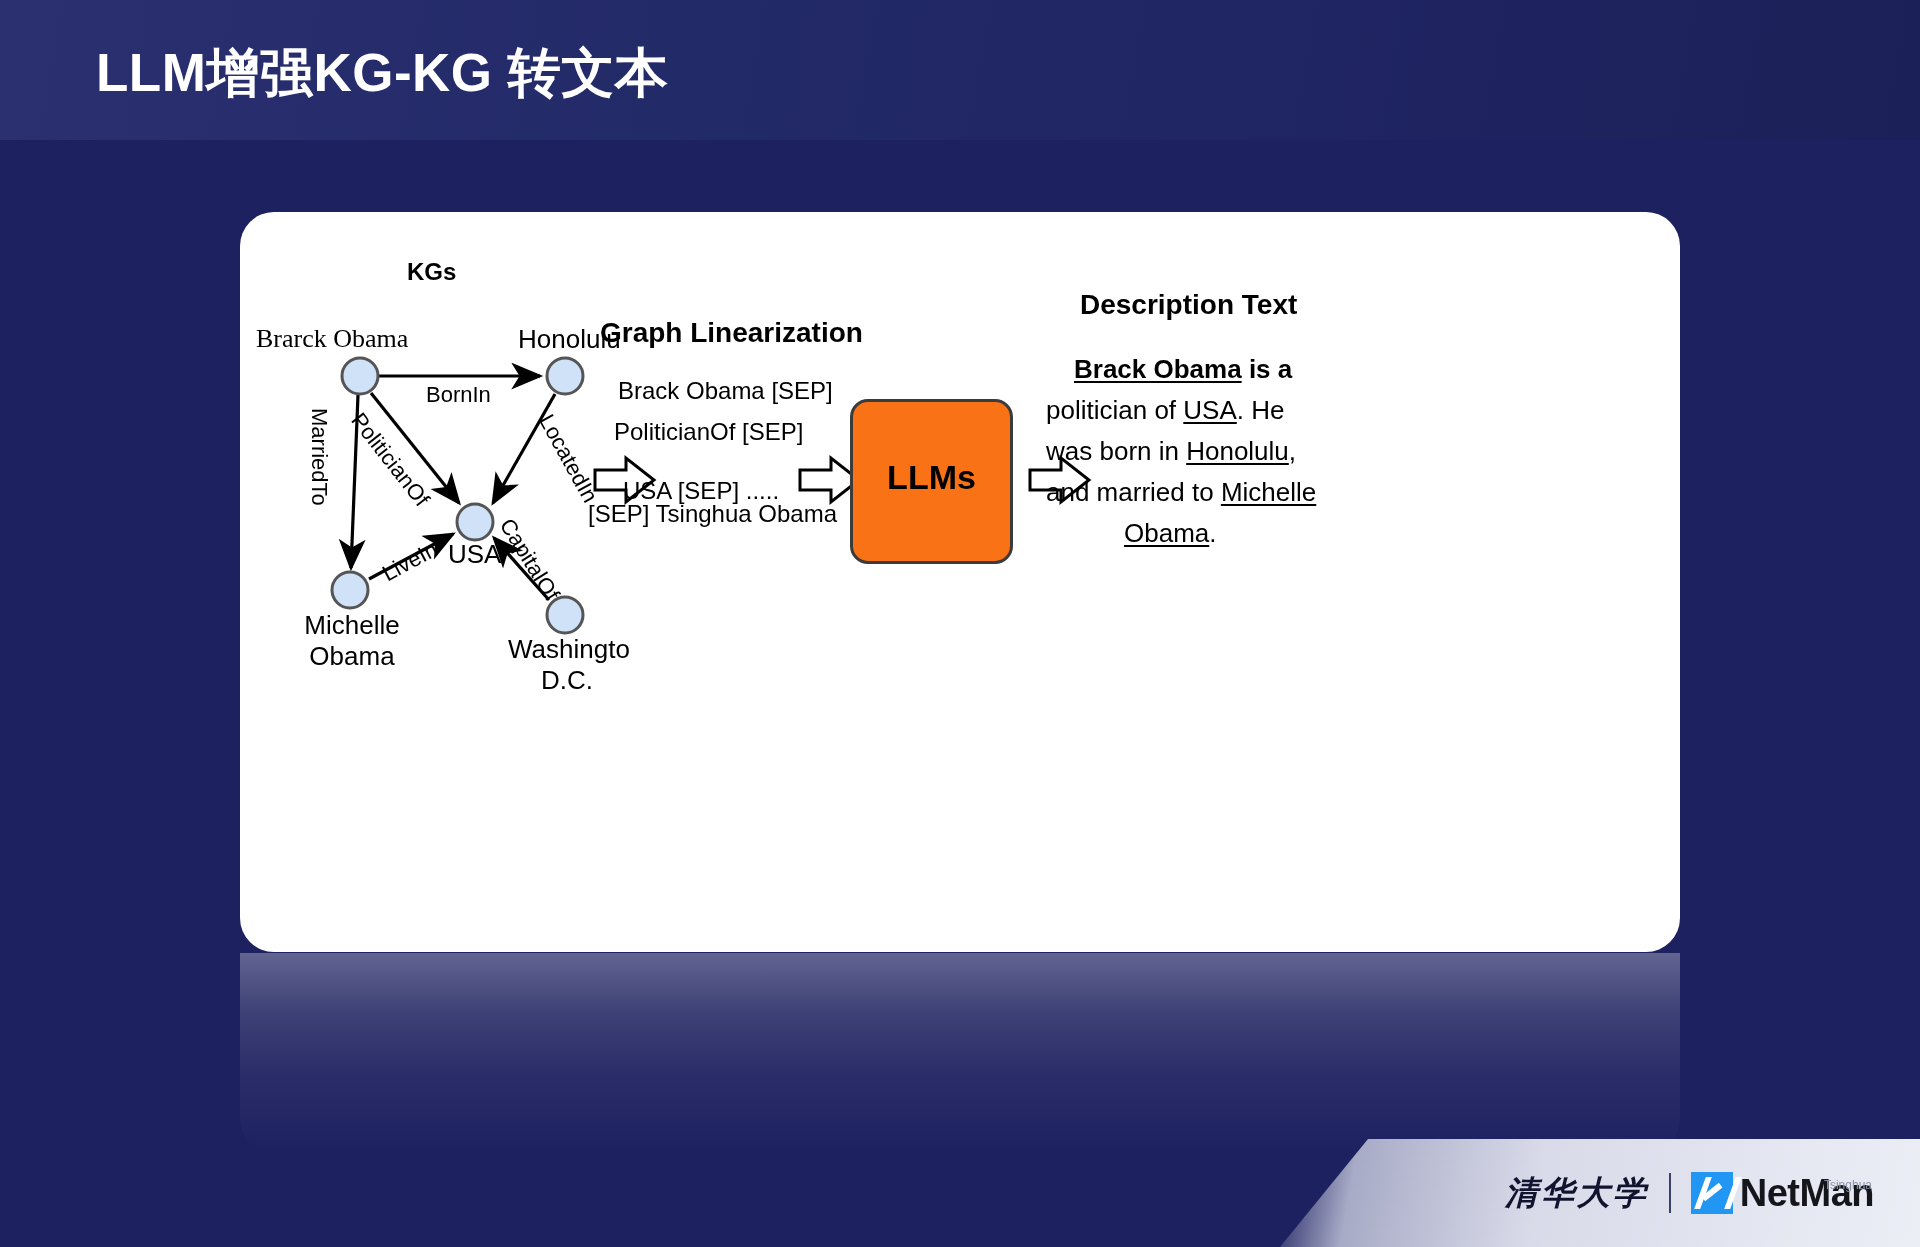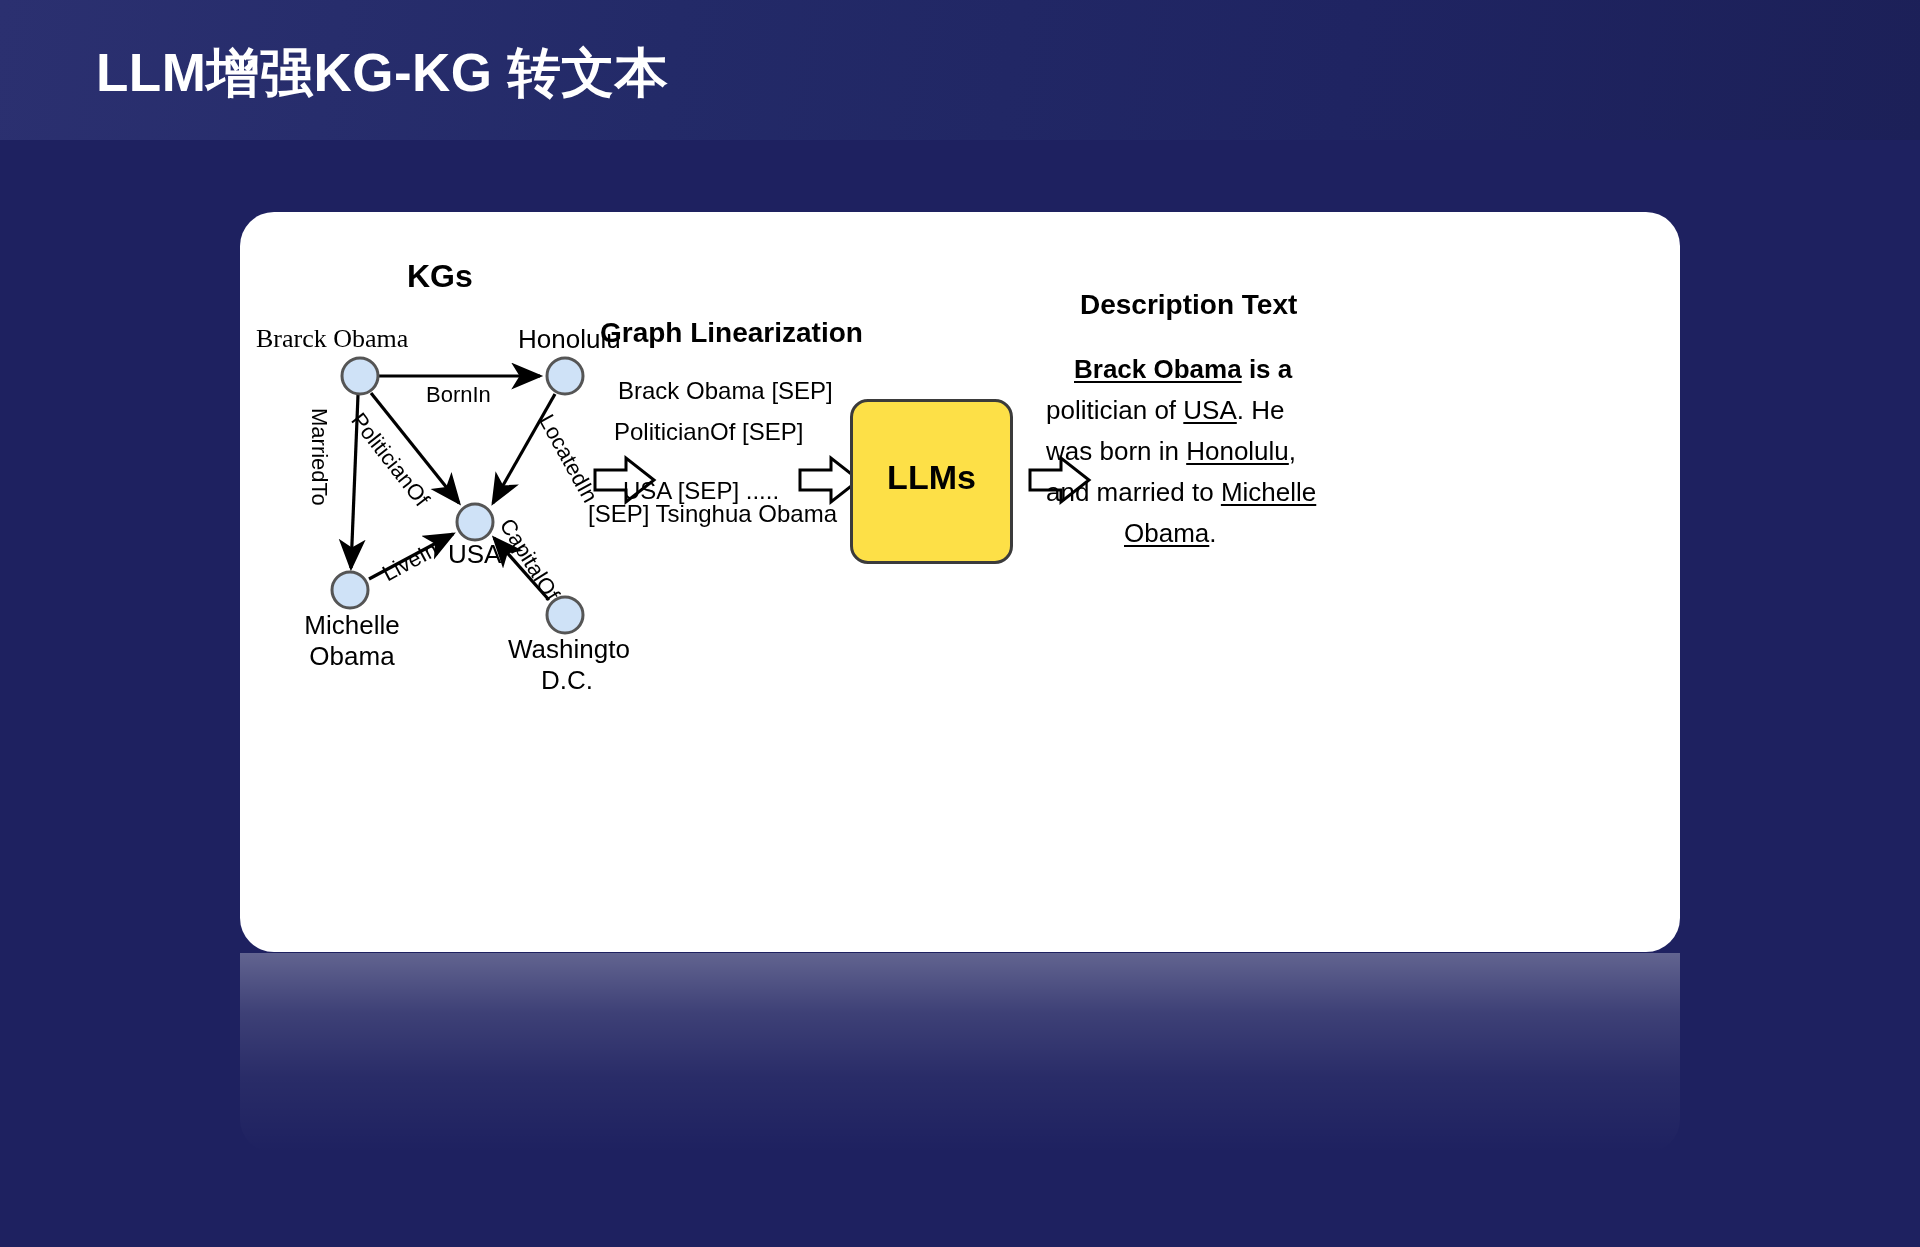--- a/index.html
+++ b/index.html
@@ -77,37 +77,37 @@
   .fig-label {
     position: absolute;
     color: #000000;
     white-space: nowrap;
   }
 
   .hdr {
     font-weight: bold;
     font-size: 28px;
   }
-  .hdr-kgs { font-size: 32px; }
+  .hdr-kgs { font-size: 24px; }
 
   .node-label { font-size: 26px; }
   .edge-label { font-size: 22px; }
 
   .lin-line { font-size: 24px; }
 
   .desc-line { font-size: 26px; }
   .u { text-decoration: underline; text-underline-offset: 3px; }
 
   #llm-box {
     position: absolute;
     left: 610px;
     top: 187px;
     width: 163px;
     height: 165px;
-    background: #fde047;
+    background: #f97316;
     border: 3px solid #3b3b3b;
     border-radius: 18px;
   }
   #llm-box-label {
     position: absolute;
     width: 100%;
     top: 56px;
     text-align: center;
     font-size: 34px;
     font-weight: bold;
@@ -282,14 +282,25 @@
       <div class="fig-label desc-line" style="left:806px; top:265px;">
         <span>and married to </span><span class="u">Michelle</span>
       </div>
       <div class="fig-label desc-line" style="left:884px; top:306px;">
         <span class="u">Obama</span><span>.</span>
       </div>
 
     </div>
   </div>
 
+  <div id="footer-plate">
+    <div id="footer-inner">
+      <div id="thu-logo">清华大学</div>
+      <div id="logo-divider"></div>
+      <div id="netman-wrap">
+        <div id="netman-mark"></div>
+        <div id="netman-text">NetMan</div>
+        <div id="netman-sup">Tsinghua</div>
+      </div>
+    </div>
+  </div>
 
 </div>
 
 </body></html>

